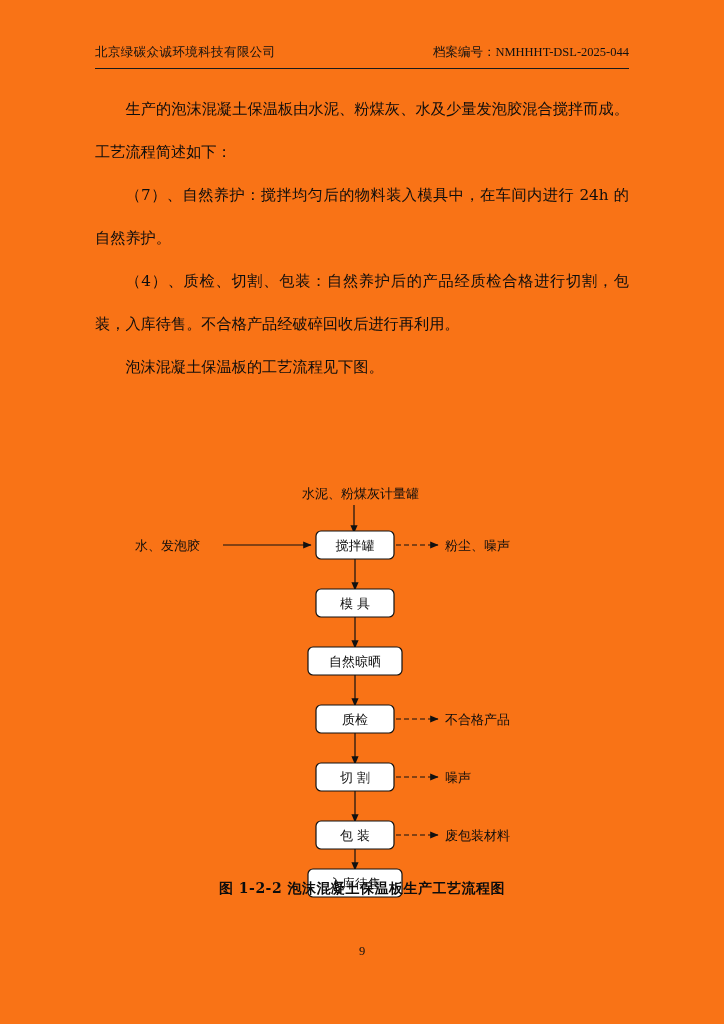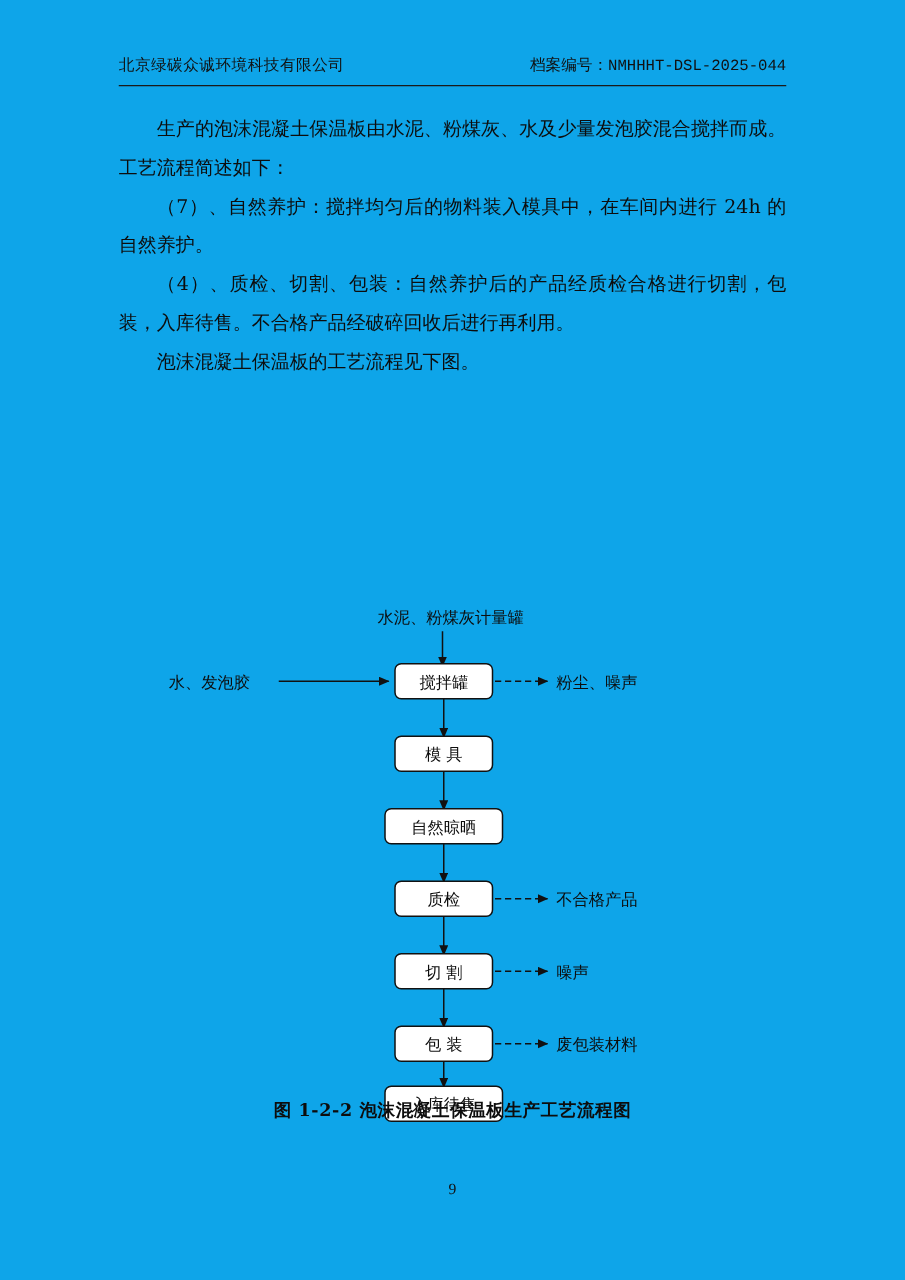--- a/index.html
+++ b/index.html
@@ -7,60 +7,60 @@
     padding: 0;
     background: #b8b8b8;
   }
   body {
     font-family: "DejaVu Sans", "Liberation Sans", sans-serif;
   }
   .page {
     position: relative;
     width: 724px;
     height: 1024px;
-    background: #0ea5e9;
+    background: #f97316;
     margin: 0 auto;
     overflow: hidden;
     box-sizing: border-box;
   }
   .header {
     position: absolute;
     left: 95px;
     top: 44px;
     width: 534px;
     display: flex;
     justify-content: space-between;
     align-items: flex-end;
     font-size: 12.5px;
     color: #111;
     font-family: "DejaVu Serif", "Liberation Serif", serif;
   }
   .header-left {
     letter-spacing: 0.4px;
   }
   .header-right {
-    font-family: Liberation Mono, monospace;
+    font-family: Liberation Serif, serif;
     font-size: 12.5px;
   }
   .header-rule {
     position: absolute;
     left: 95px;
     top: 68px;
     width: 534px;
     height: 0;
     border-top: 1.1px solid #1a1a1a;
   }
   .body-text {
     position: absolute;
     left: 95px;
     top: 88px;
     width: 534px;
     font-family: "DejaVu Serif", "Liberation Serif", serif;
     font-size: 15.2px;
-    line-height: 31px;
+    line-height: 43px;
     color: #0d0d0d;
     text-align: justify;
   }
   .body-text p {
     margin: 0;
     text-indent: 2em;
   }
   .figure {
     position: absolute;
     left: 95px;

